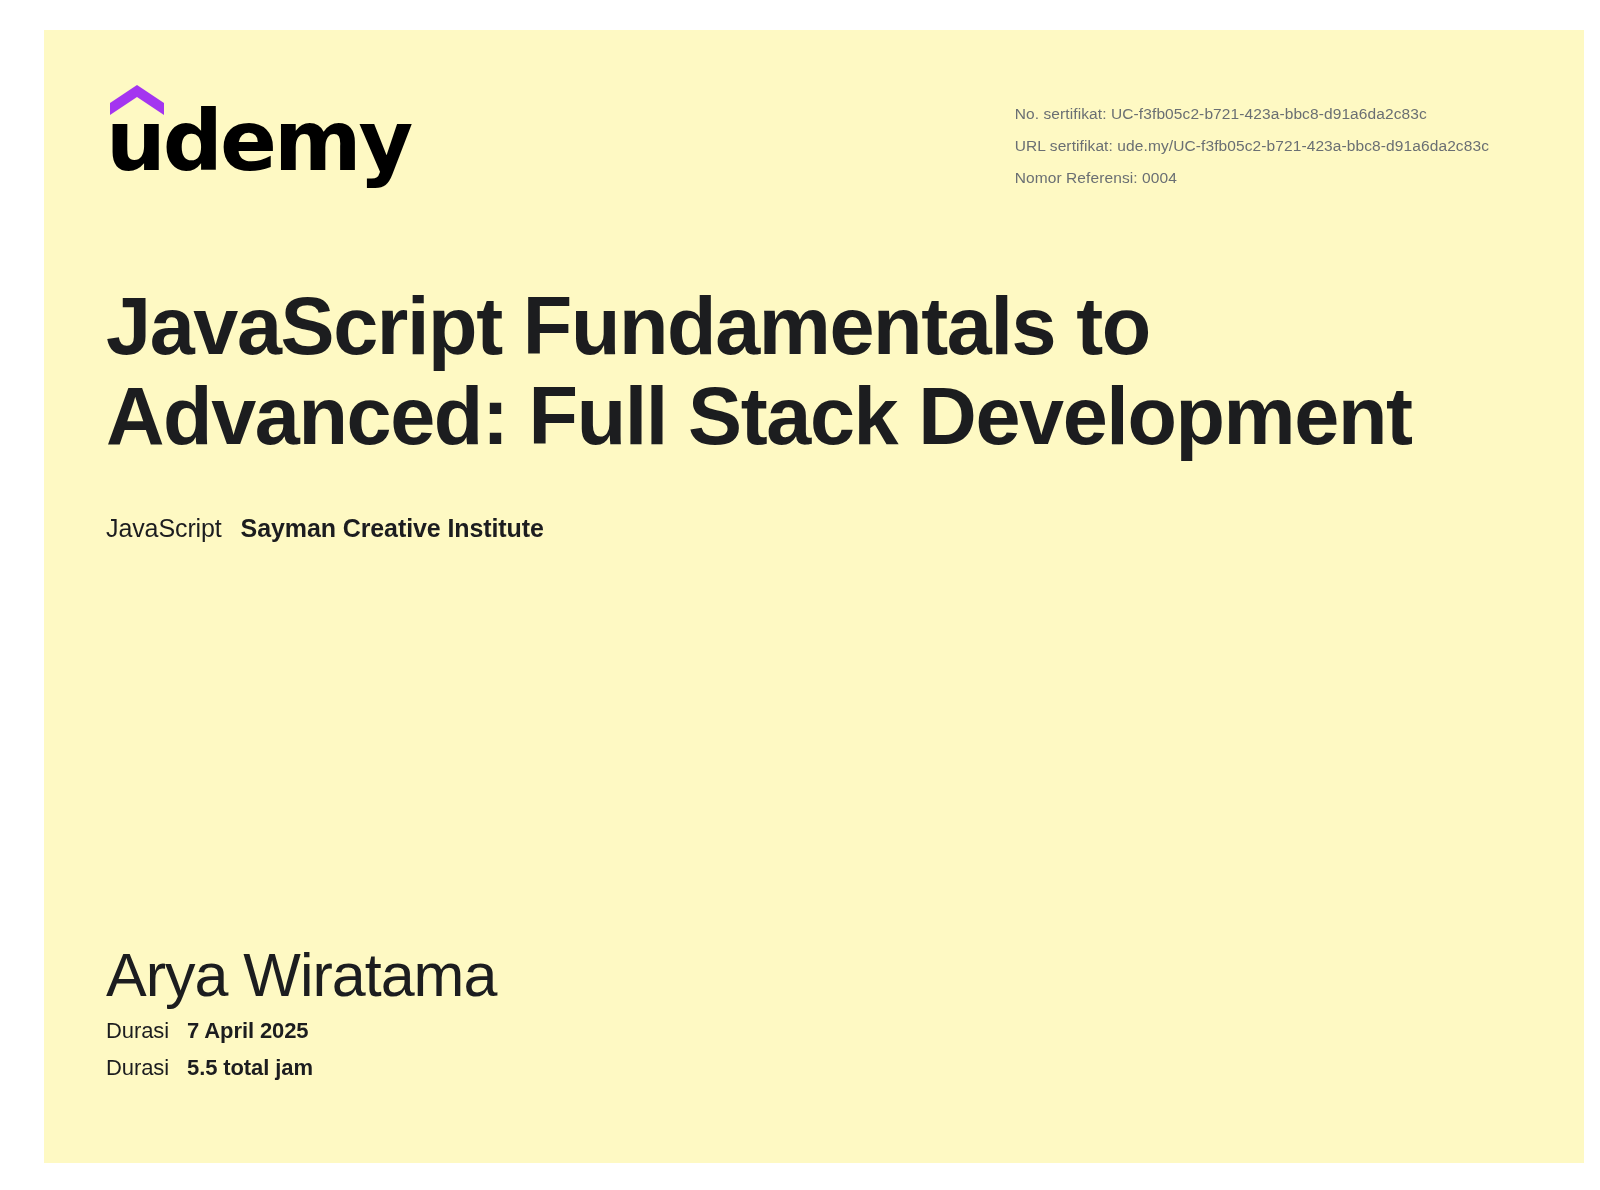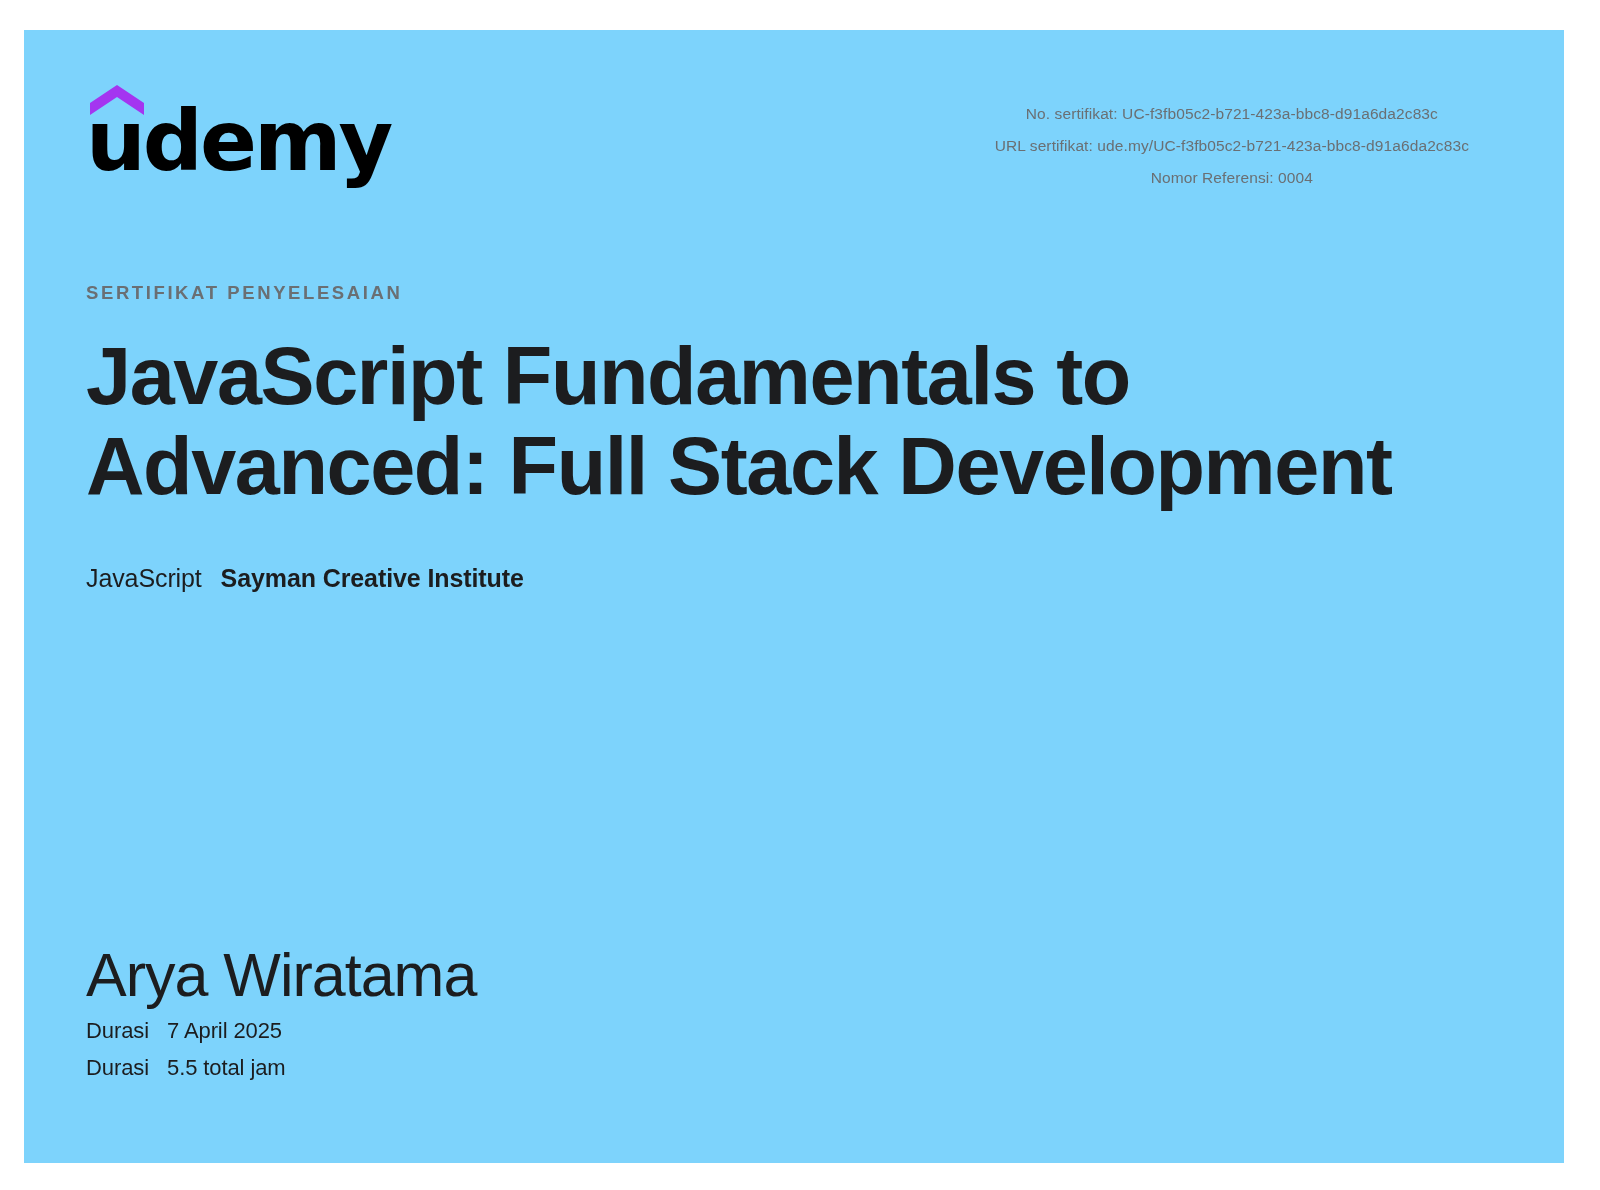--- a/index.html
+++ b/index.html
@@ -9,25 +9,25 @@
   }
   body {
     width: 1600px;
     height: 1190px;
     font-family: "Liberation Sans", sans-serif;
     overflow: hidden;
   }
 
   .certificate-card {
     position: absolute;
-    left: 24px;
+    left: 44px;
     top: 30px;
     width: 1540px;
     height: 1133px;
-    background: #7dd3fc;
+    background: #fef9c3;
     box-sizing: border-box;
   }
 
   
   .cert-header {
     position: relative;
     height: 150px;
   }
 
   .brand-logo {
@@ -53,21 +53,21 @@
     font-weight: 700;
     letter-spacing: -3px;
     color: #000000;
     line-height: 1;
   }
 
   .cert-meta {
     position: absolute;
     right: 95px;
     top: 68px;
-    text-align: center;
+    text-align: left;
     color: #6a6f73;
     font-size: 15.5px;
     line-height: 2.05;
     white-space: nowrap;
   }
   .cert-meta div { letter-spacing: 0.1px; }
 
   
   .cert-body {
     position: absolute;
@@ -120,21 +120,21 @@
     line-height: 1.1;
     margin-bottom: 4px;
   }
   .detail-row {
     font-size: 22px;
     color: #1c1d1f;
     line-height: 1.68;
     letter-spacing: -0.1px;
   }
   .detail-label { font-weight: 400; }
-  .detail-value { font-weight: 400; margin-left: 12px; }
+  .detail-value { font-weight: 700; margin-left: 12px; }
 </style>
 </head>
 <body>
 
 <div class="certificate-card">
 
   <div class="cert-header">
 
     <div class="brand-logo">
       <svg class="logo-chevron" viewBox="0 0 54 30">
@@ -145,21 +145,20 @@
 
     <div class="cert-meta">
       <div>No. sertifikat: UC-f3fb05c2-b721-423a-bbc8-d91a6da2c83c</div>
       <div>URL sertifikat: ude.my/UC-f3fb05c2-b721-423a-bbc8-d91a6da2c83c</div>
       <div>Nomor Referensi: 0004</div>
     </div>
 
   </div>
 
   <div class="cert-body">
-    <div class="cert-eyebrow">SERTIFIKAT PENYELESAIAN</div>
     <h1 class="course-title">JavaScript Fundamentals to Advanced: Full Stack Development</h1>
     <div class="instructor-row">
       <span class="instructor-label">JavaScript</span>
       <span class="instructor-name">Sayman Creative Institute</span>
     </div>
   </div>
 
   <div class="recipient-block">
     <div class="recipient-name">Arya Wiratama</div>
     <div class="detail-row">

